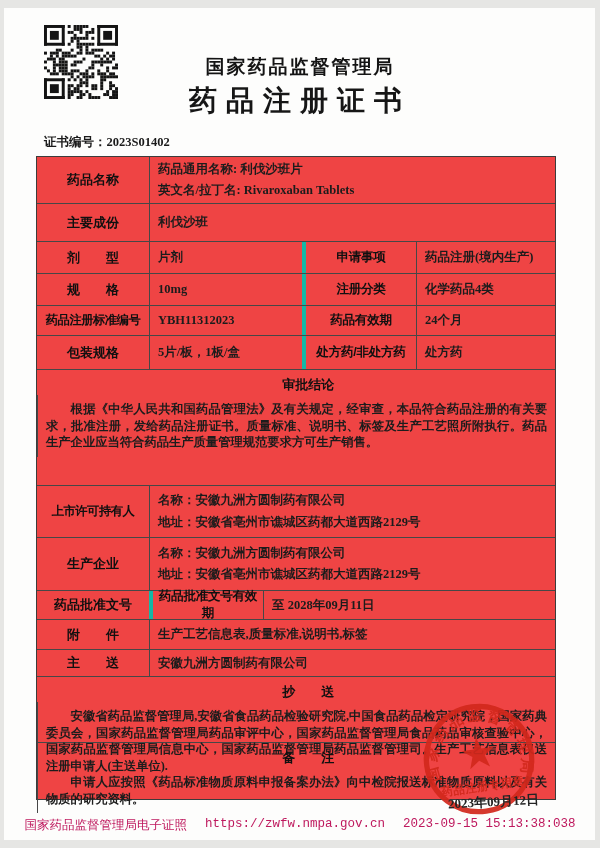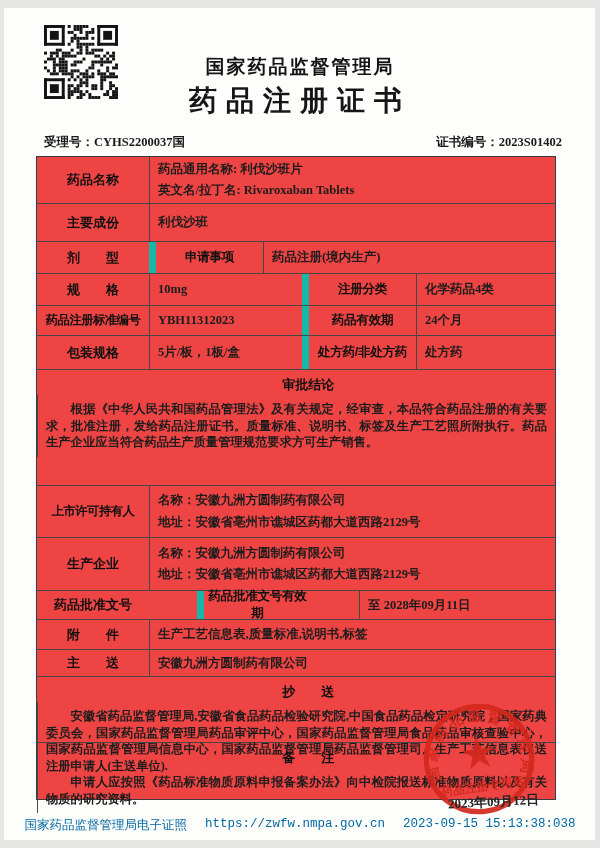--- a/index.html
+++ b/index.html
@@ -28,38 +28,38 @@
   .cell{box-sizing:border-box;min-width:0;}
   .label-cell{flex:0 0 110px;display:flex;align-items:center;justify-content:center;
               text-align:center;font-family:"Liberation Sans",sans-serif;font-weight:700;
               font-size:13px;color:#101010;padding:2px 1px;letter-spacing:0;}
   .small-label{font-size:12.3px;letter-spacing:-0.5px;}
   .vcell{flex:1 1 auto;border-left:1px solid #474747;display:flex;flex-direction:column;
          justify-content:center;padding:2px 8px;font-family:Liberation Serif, serif;
          font-size:12.5px;font-weight:600;color:#1c1c1c;}
   .vcell .line{line-height:1.7;}
   .v1{flex:0 0 153px;}
-  .l2{flex:0 0 114px;border-left:7px solid #14b8a6;display:flex;align-items:center;
+  .l2{flex:0 0 114px;border-left:4px solid #14b8a6;display:flex;align-items:center;
       justify-content:center;text-align:center;font-family:"Liberation Sans",sans-serif;
       font-weight:700;font-size:12.6px;color:#101010;letter-spacing:-0.3px;padding:2px 1px;}
   .v2{flex:1 1 auto;}
   .para{display:block;text-indent:2em;text-align:justify;line-height:1.34;
         font-size:12.3px;padding-top:4px;padding-bottom:4px;}
 
   
   .seal{position:absolute;left:412px;top:692px;width:134px;height:134px;
         transform:rotate(-8deg);opacity:0.92;}
   .seal-date{position:absolute;left:448px;top:793px;font-family:"Liberation Serif",serif;
              font-weight:700;font-size:13px;color:#242424;transform:rotate(-3deg);
              white-space:nowrap;}
 
   
   .footer{position:absolute;left:0;right:0;top:817px;display:flex;justify-content:center;
           gap:18px;font-family:"Liberation Mono",monospace;font-size:12.5px;
-          color:#0369a1;white-space:nowrap;}
+          color:#be185d;white-space:nowrap;}
 </style>
 </head>
 <body>
 
 <div class="canvas">
   <div class="page"></div>
 
   <svg class="qr" id="qr-svg" viewBox="0 0 25 25">
       <rect x="8" y="0" width="1" height="1" fill="#141414"></rect>
       <rect x="10" y="0" width="1" height="1" fill="#141414"></rect>
@@ -287,38 +287,38 @@
       <rect x="0" y="24" width="7" height="1" fill="#141414"></rect>
       <rect x="0" y="18" width="1" height="7" fill="#141414"></rect>
       <rect x="6" y="18" width="1" height="7" fill="#141414"></rect>
       <rect x="2" y="20" width="3" height="3" fill="#141414"></rect>
     </svg>
 
   <div class="authority">国家药品监督管理局</div>
   <div class="cert-title">药品注册证书</div>
 
   <div class="meta-line">
-    <div class="meta-item"><span>受理号：</span><b>CYHS2200037国</b></div>
     <div class="meta-item"><span>证书编号：</span><b>2023S01402</b></div>
   </div>
 
   <div class="cert-table" id="cert-table">
       <div class="row double" style="height: 46px;">
         <div class="label-cell">药品名称</div>
         <div class="cell vcell">
           <div class="line">药品通用名称: 利伐沙班片</div>
           <div class="line">英文名/拉丁名: Rivaroxaban Tablets</div>
         </div>
       </div>
       <div class="row single" style="height: 37px;">
         <div class="label-cell">主要成份</div>
         <div class="cell vcell">利伐沙班</div>
       </div>
       <div class="row quad" style="height: 31px; justify-content: flex-end;">
         <div class="label-cell">剂　　型</div>
+        <div class="cell vcell v1">片剂</div>
         <div class="cell l2">申请事项</div>
         <div class="cell vcell v2">药品注册(境内生产)</div>
       </div>
       <div class="row quad" style="height: 31px;">
         <div class="label-cell">规　　格</div>
         <div class="cell vcell v1">10mg</div>
         <div class="cell l2">注册分类</div>
         <div class="cell vcell v2">化学药品4类</div>
       </div>
       <div class="row quad" style="height: 29px;">
@@ -346,21 +346,21 @@
           <div class="line">地址：安徽省亳州市谯城区药都大道西路2129号</div>
         </div>
       </div>
       <div class="row double" style="height: 52px;">
         <div class="label-cell">生产企业</div>
         <div class="cell vcell">
           <div class="line">名称：安徽九洲方圆制药有限公司</div>
           <div class="line">地址：安徽省亳州市谯城区药都大道西路2129号</div>
         </div>
       </div>
-      <div class="row quad" style="height: 28px; gap: 48px;">
+      <div class="row quad" style="height: 28px;">
         <div class="label-cell">药品批准文号</div>
         <div class="cell l2">药品批准文号有效期</div>
         <div class="cell vcell v2">至 2028年09月11日</div>
       </div>
       <div class="row single" style="height: 29px;">
         <div class="label-cell">附　　件</div>
         <div class="cell vcell">生产工艺信息表,质量标准,说明书,标签</div>
       </div>
       <div class="row single" style="height: 26px;">
         <div class="label-cell">主　　送</div>

